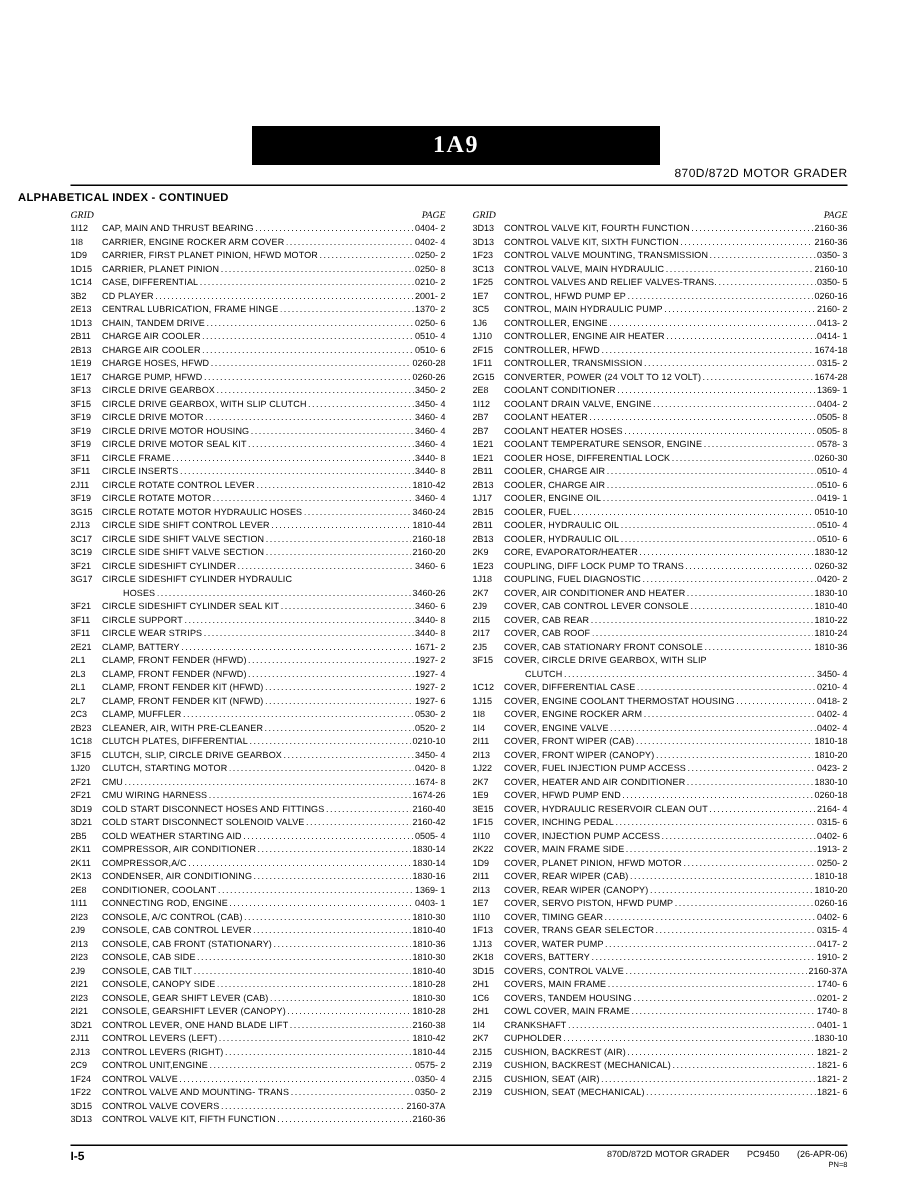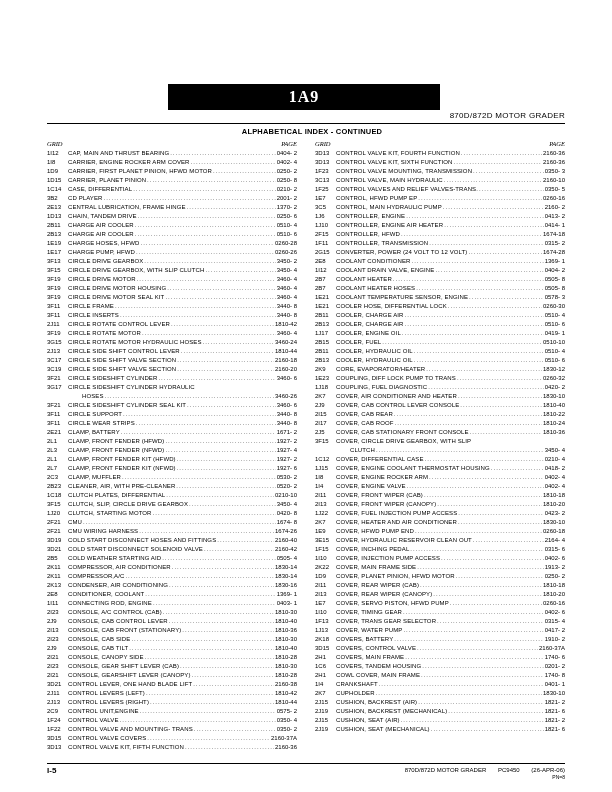--- a/index.html
+++ b/index.html
@@ -15,21 +15,21 @@
     display:flex; align-items:center; justify-content:center;
     font-family:"Liberation Serif", serif;
     font-size:16px; font-weight:bold; letter-spacing:1px;
   }
   .model-title {
     position:absolute; top:111px; right:47px;
     font-size:8px; letter-spacing:.3px;
   }
   .rule-top { position:absolute; top:123px; left:47px; right:47px; border-top:1px solid #000; }
   .index-title {
-    position:absolute; top:127px; left:0; right:0; text-align:center;
+    position:absolute; top:127px; left:0; right:0; 
     font-size:7.5px; font-weight:bold; letter-spacing:.2px;padding-left:12px;
   }
   .columns {
     position:absolute; top:139px; left:47px; right:47px;
     display:flex; gap:18px;
   }
   .col { flex:1 1 0; min-width:0; }
   .col-head {
     display:flex; justify-content:space-between;
     font-family:"Liberation Serif", serif; font-style:italic;

